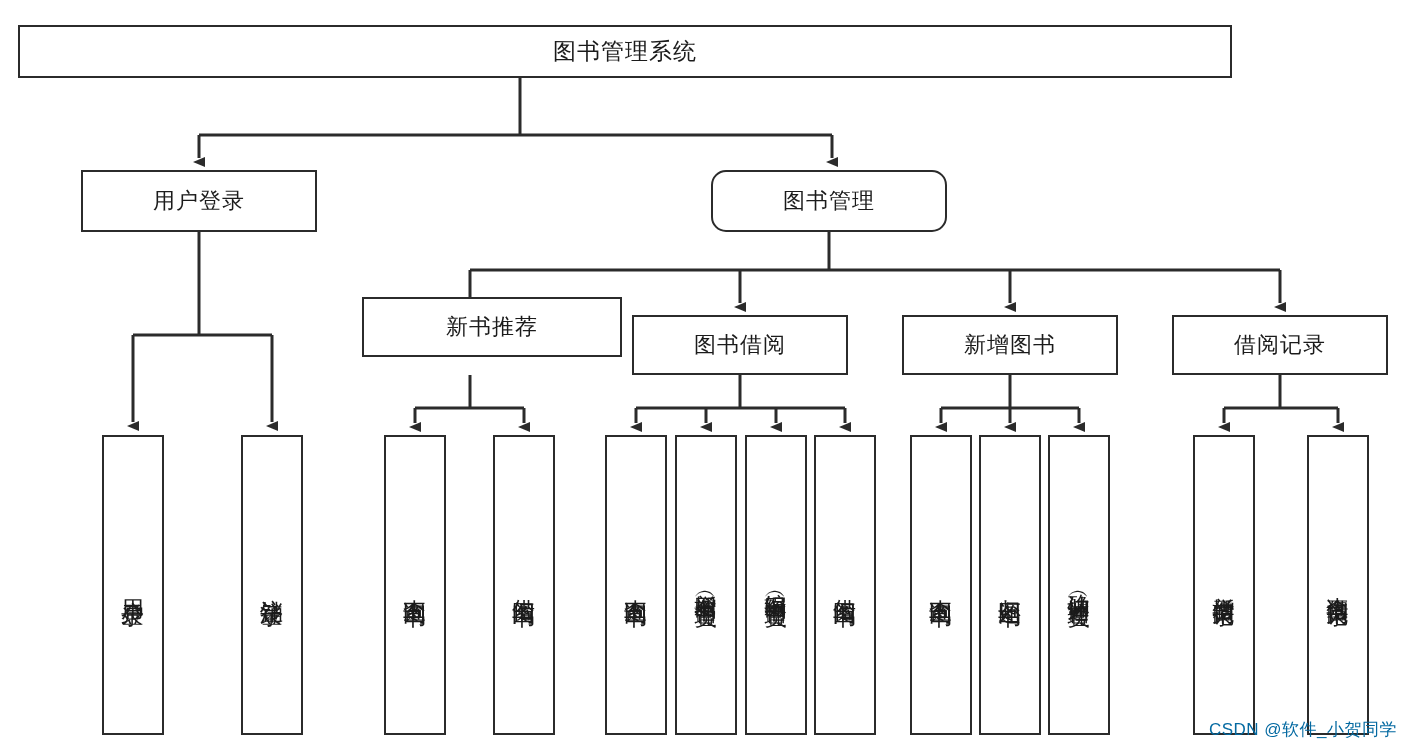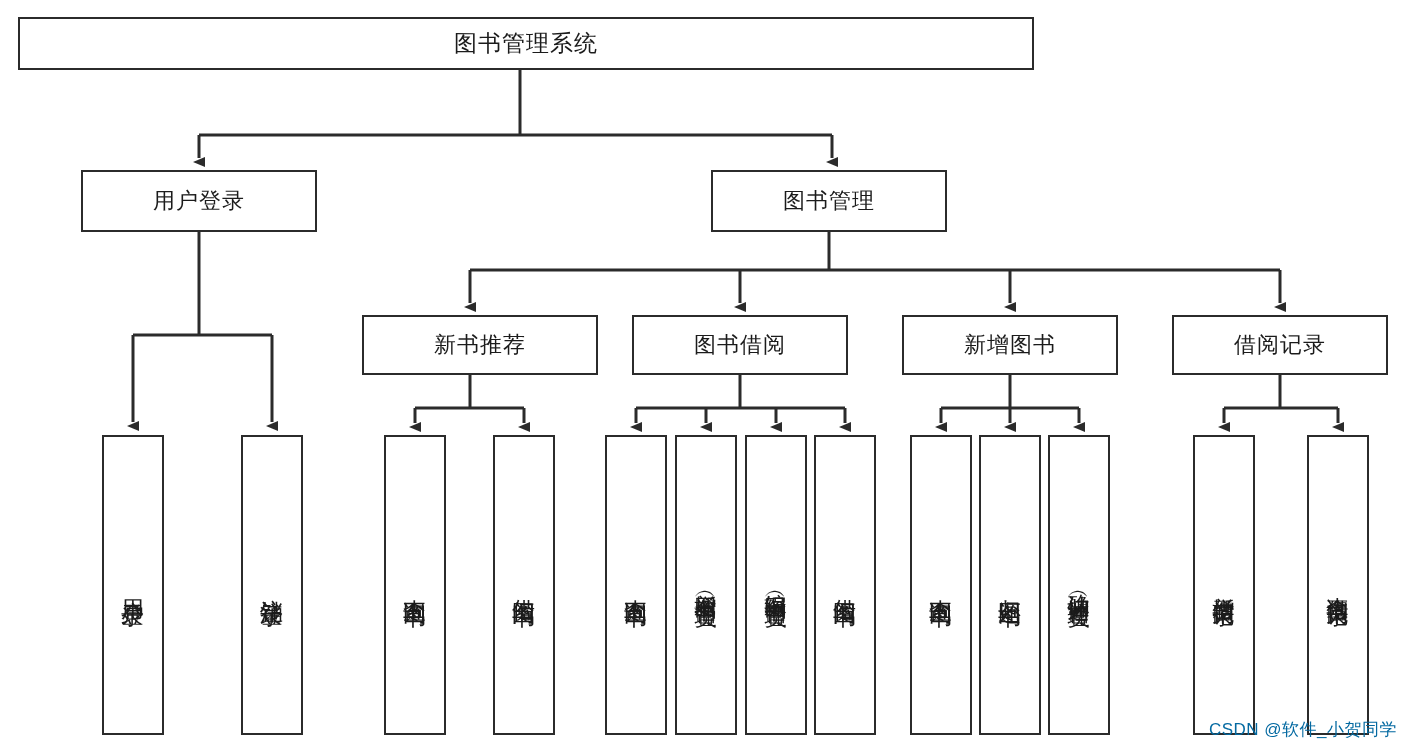--- a/index.html
+++ b/index.html
@@ -111,32 +111,32 @@
       <path d="M1010,408 L1010,423" marker-end="url(#arrow)"></path>
       <path d="M1079,408 L1079,423" marker-end="url(#arrow)"></path>
 
       <path d="M1280,375 L1280,408"></path>
       <path d="M1224,408 L1338,408"></path>
       <path d="M1224,408 L1224,423" marker-end="url(#arrow)"></path>
       <path d="M1338,408 L1338,423" marker-end="url(#arrow)"></path>
     </g>
   </svg>
 
-  <div class="node horiz" id="root-node" style="left:18px;top:17px;width:1016px;height:53px;font-family:Liberation Serif, serif;">
+  <div class="node horiz" id="root-node" style="left:18px;top:25px;width:1214px;height:53px;font-family:Liberation Serif, serif;">
     <span class="label">图书管理系统</span>
   </div>
 
   <div class="node horiz" style="left:81px;top:170px;width:236px;height:62px;">
     <span class="label">用户登录</span>
   </div>
-  <div class="node horiz" style="left:711px;top:170px;width:236px;height:62px;">
+  <div class="node horiz" style="left:711px;top:170px;width:236px;height:62px;border-radius:15px;">
     <span class="label">图书管理</span>
   </div>
 
-  <div class="node horiz" style="left:362px;top:315px;width:236px;height:60px;">
+  <div class="node horiz" style="left:362px;top:297px;width:260px;height:60px;">
     <span class="label">新书推荐</span>
   </div>
   <div class="node horiz" style="left:632px;top:315px;width:216px;height:60px;">
     <span class="label">图书借阅</span>
   </div>
   <div class="node horiz" style="left:902px;top:315px;width:216px;height:60px;">
     <span class="label">新增图书</span>
   </div>
   <div class="node horiz" style="left:1172px;top:315px;width:216px;height:60px;">
     <span class="label">借阅记录</span>

